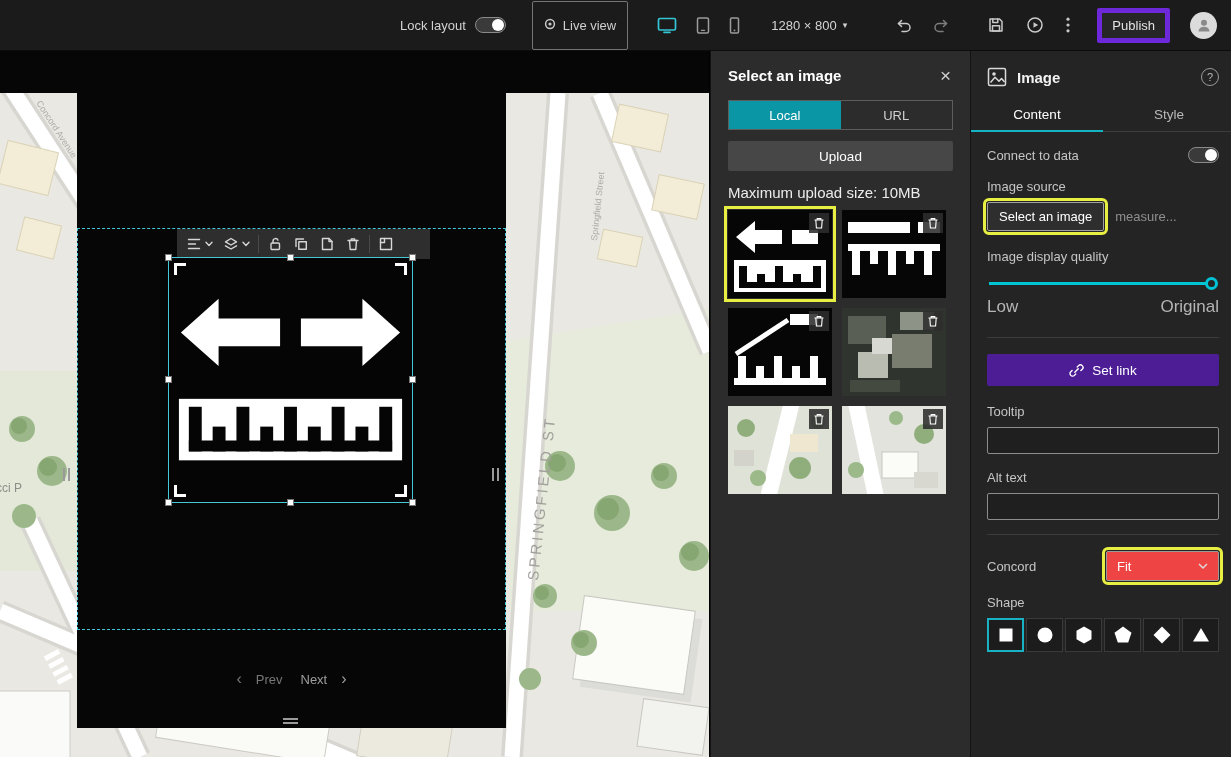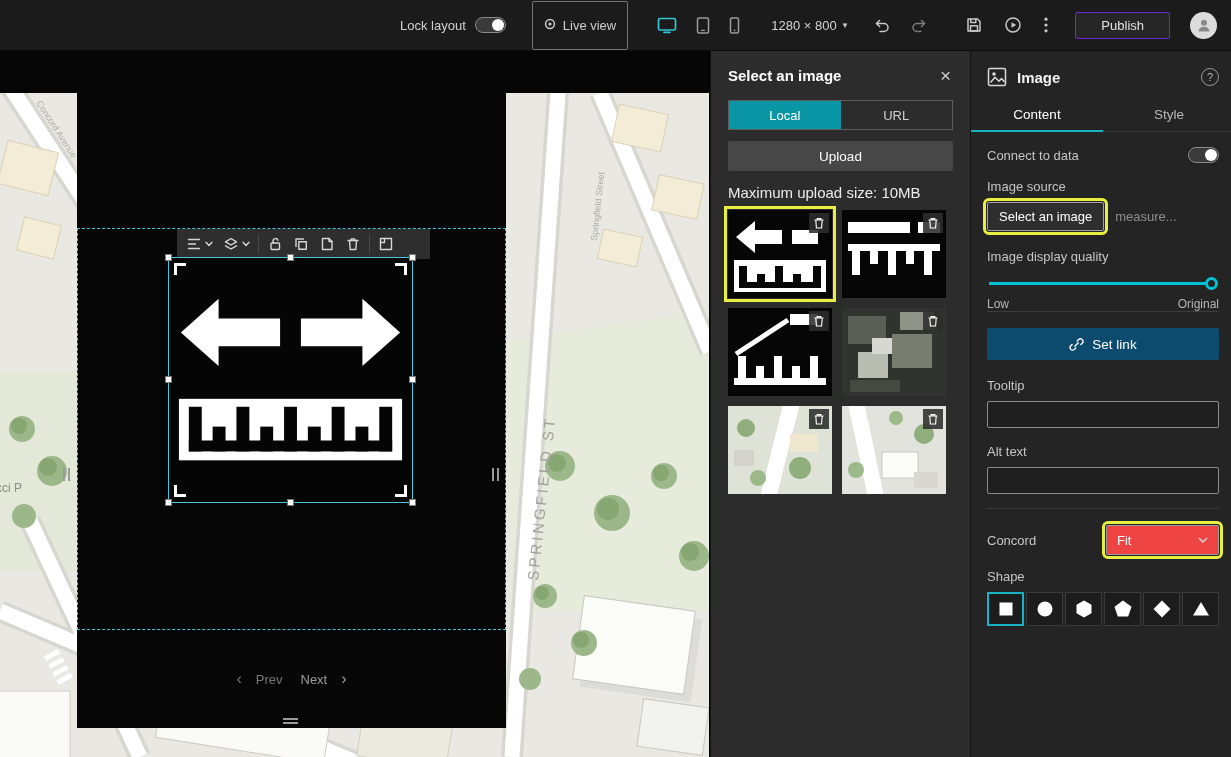--- a/index.html
+++ b/index.html
@@ -21,22 +21,22 @@
             background:none; border:1px solid #757575; border-radius:2px;
             color:#cfcfcf; font-size:13px; padding:16px 11px; }
   .dev-group { display:flex; align-items:center; gap:15px; margin-left:27px; }
   .dev { background:none; border:none; padding:2px; display:flex; }
   .res-btn { margin-left:29px; background:none; border:none; color:#d4d4d4;
              font-size:13px; display:flex; align-items:center; gap:6px; }
   .caret { font-size:9px; color:#cfcfcf; }
   .tb-right { margin-left:auto; display:flex; align-items:center; }
   .tbi { background:none; border:none; padding:4px; display:flex; margin-left:13px; }
   .tbi.first { margin-left:0; }
-  .publish-btn { margin-left:22px; background:#262626; border:1px solid #6d28d9;
-                 border-radius:2px; color:#e3e3e3; font-size:13px; padding:5px 25px; }
+  .publish-btn { margin-left:22px; background:#262626; border:5px solid #6d28d9;
+                 border-radius:2px; color:#e3e3e3; font-size:13px; padding:5px 10px; }
   .avatar { margin-left:20px; width:27px; height:27px; border-radius:50%;
             background:#dcdcdc; border:none; display:flex; align-items:center;
             justify-content:center; }
 
   
   .workspace { flex:1; display:flex; min-height:0; }
 
   
   .canvas { width:710px; flex:none; position:relative; overflow:hidden;
             border-right:1px solid #000; background:#eae8e2; }
@@ -116,23 +116,23 @@
   .mb16{margin-bottom:16px} .mb18{margin-bottom:18px}
   .sel-img-btn { background:#2e2e2e; border:1px solid #a2a2a2; border-radius:2px;
                  color:#fff; font-size:13px; padding:6px 11px; }
   .hl { outline:3px solid #e7ef43; outline-offset:1px; }
   .img-name { margin-left:11px; color:#8f8f8f; font-size:13px; white-space:nowrap;
               overflow:hidden; text-overflow:ellipsis; max-width:90px; }
   .slider { position:relative; height:13px; margin:13px 2px 7px; }
   .slider .track { position:absolute; left:0; right:0; top:5px; height:3px; background:#00c3d4; }
   .slider .sknob { position:absolute; right:-1px; top:0; width:13px; height:13px;
                    border-radius:50%; border:3px solid #00c3d4; background:#242424; }
-  .minmax { font-size:12px; color:#b5b5b5; margin-bottom:0; }
+  .minmax { font-size:17px; color:#b5b5b5; margin-bottom:20px; }
   .hr { border-top:1px solid #3c3c3c; margin:0 0 16px; }
-  .setlink-btn { width:100%; height:32px; background:#0c4a6e; border:none; border-radius:2px;
+  .setlink-btn { width:100%; height:32px; background:#4c1d95; border:none; border-radius:2px;
                  color:#fff; font-size:13.5px; display:flex; align-items:center;
                  justify-content:center; gap:8px; margin-bottom:18px; }
   .txt { width:100%; height:27px; background:#1f1f1f; border:1px solid #8c8c8c;
          border-radius:2px; color:#e5e5e5; font-size:13px; padding:0 8px; }
   .dropdown { width:113px; height:30px; background:#ef4444; border:1px solid #9a9a9a;
               border-radius:2px; color:#fff; font-size:13px; display:flex;
               align-items:center; justify-content:space-between; padding:0 10px; }
   .shape-row { display:flex; gap:2px; margin-bottom:14px; }
   .shape-btn { width:37px; height:34px; background:#1c1c1c; border:1px solid #3a3a3a;
                display:flex; align-items:center; justify-content:center; }

